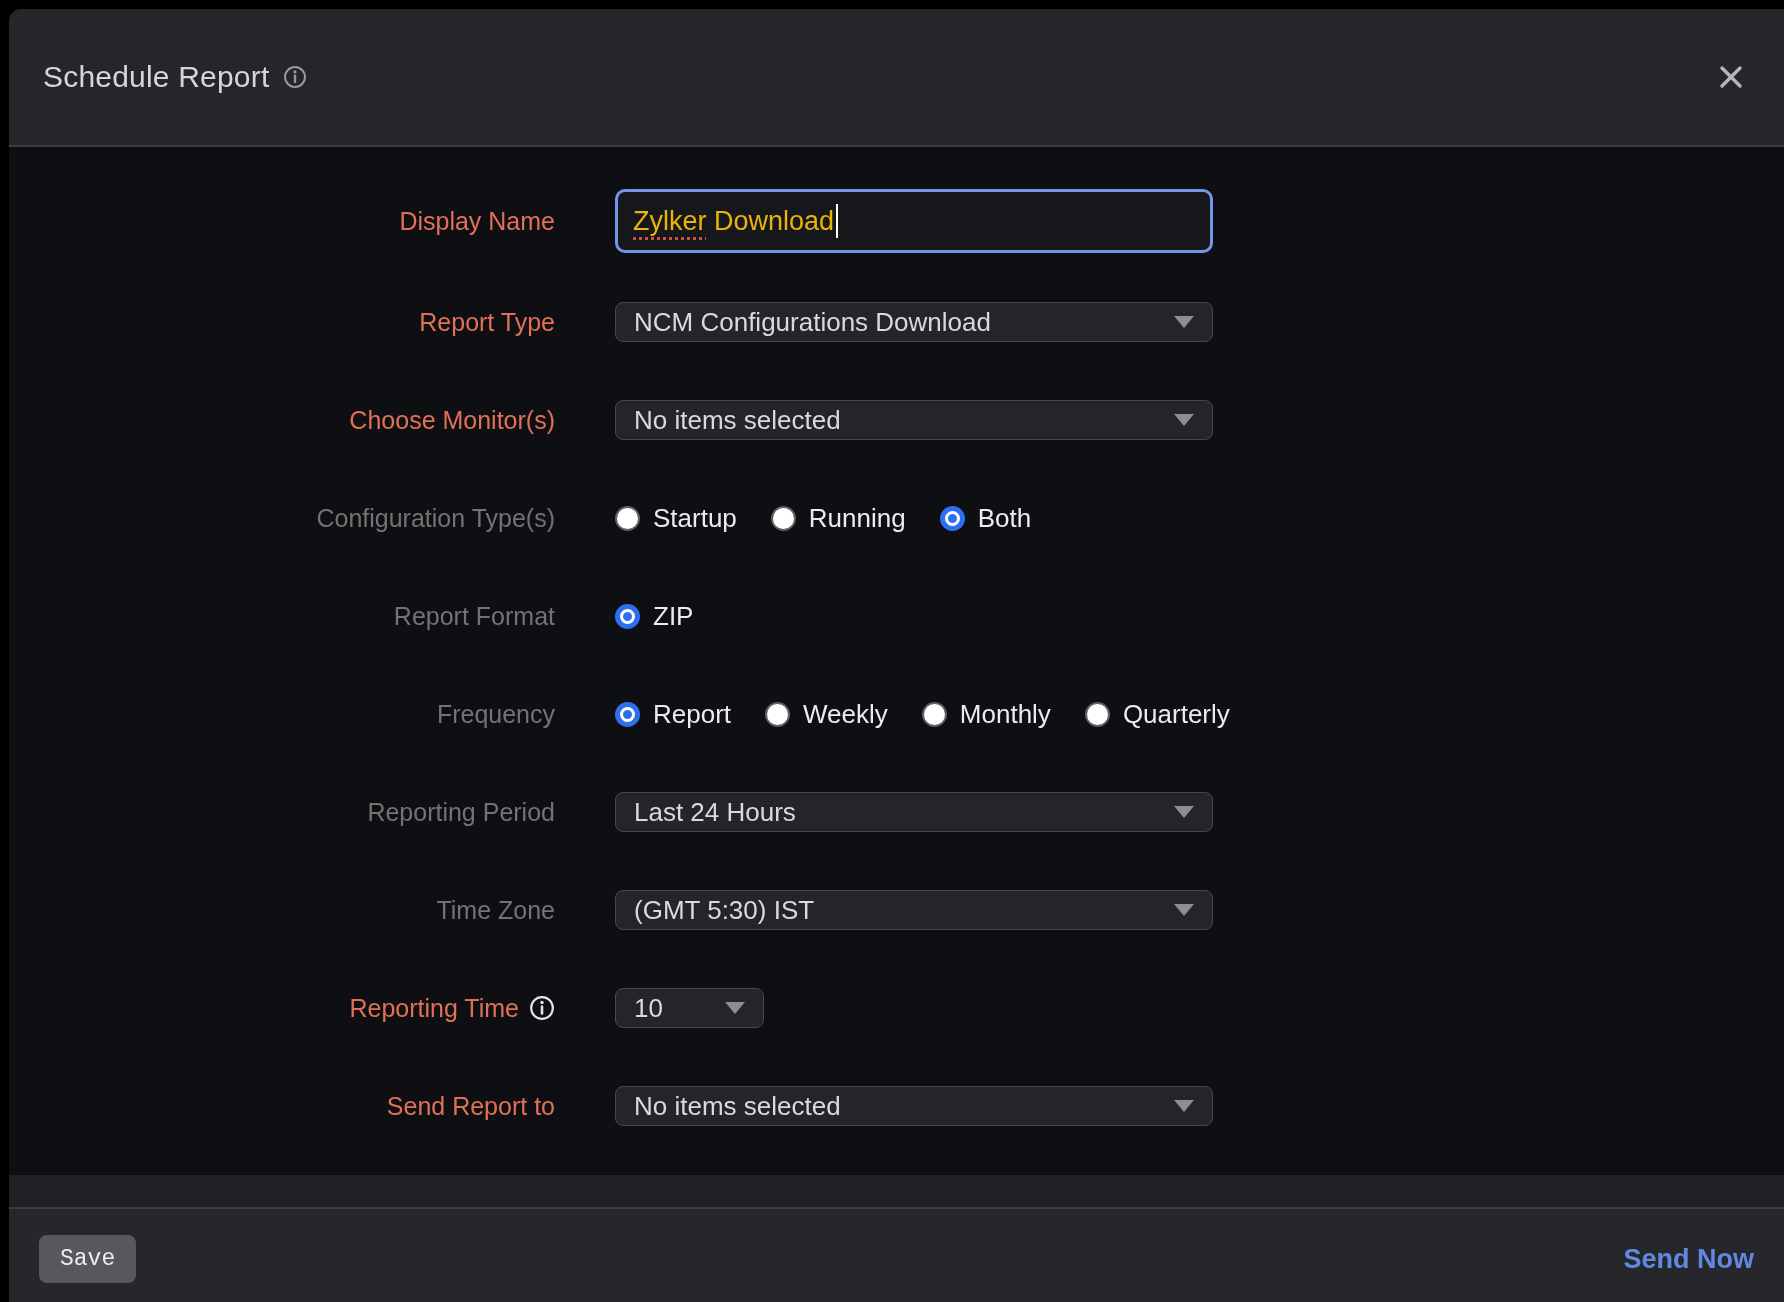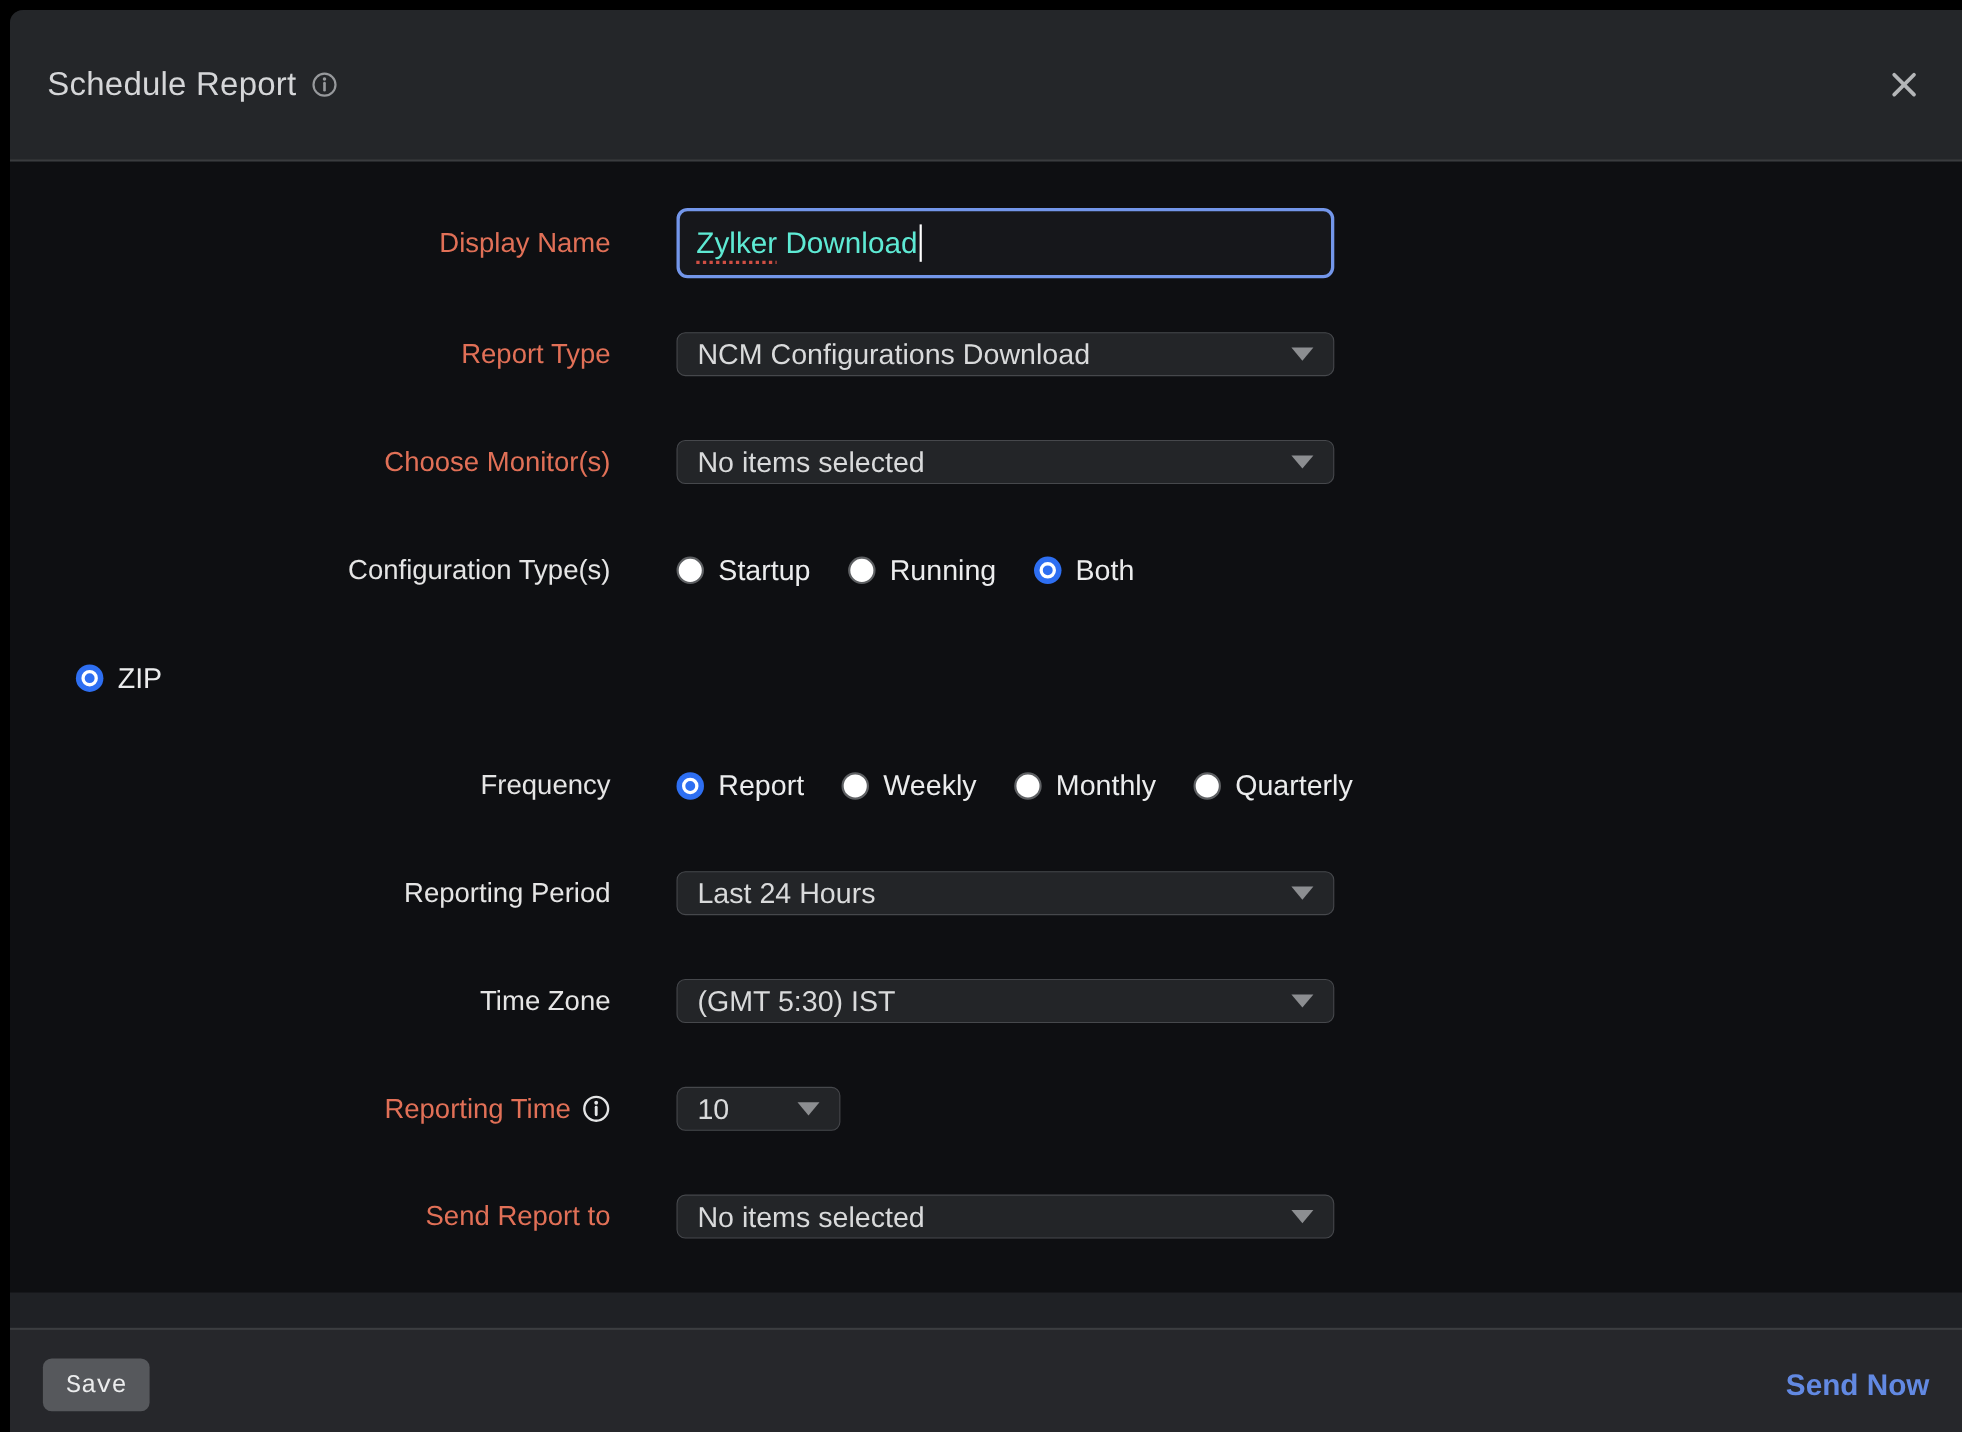--- a/index.html
+++ b/index.html
@@ -37,30 +37,30 @@
   }
   
   .modal-body {
     flex:1; background:#0e0f12;
     padding-top:42px;
   }
   .row { display:flex; align-items:center; min-height:58px; margin-bottom:40px; }
   .row-label {
     width:546px; flex:none;
     display:flex; justify-content:flex-end; align-items:center; gap:10px;
-    font-size:25px; color:#e5e5e5;
+    font-size:25px; color:#737373;
   }
   .row-label.orange { color:#e17057; }
   .row-field { margin-left:60px; display:flex; align-items:center; }
   
   .text-input {
     width:598px; height:64px; box-sizing:border-box;
     background:#16171b;
     border:3px solid #7396ea; border-radius:10px;
-    color:#5eead4; font-size:27px;
+    color:#eab308; font-size:27px;
     padding:0 15px;
     display:flex; align-items:center;
     cursor:text; white-space:pre-wrap;
   }
   .spell-error {
     text-decoration:underline dotted #cf4f44 3px;
     text-underline-offset:7px;
   }
   .caret-bar {
     display:inline-block; width:2px; height:34px;
@@ -190,20 +190,23 @@
           </label>
           <label class="radio-opt">
             <span class="radio sel"></span>
             <span>Both</span>
           </label>
         </div>
       </div>
     </div>
 
     <div class="row">
+      <div class="row-label">
+        <span>Report Format</span>
+      </div>
       <div class="row-field">
         <div class="radio-group">
           <label class="radio-opt">
             <span class="radio sel"></span>
             <span>ZIP</span>
           </label>
         </div>
       </div>
     </div>
 

